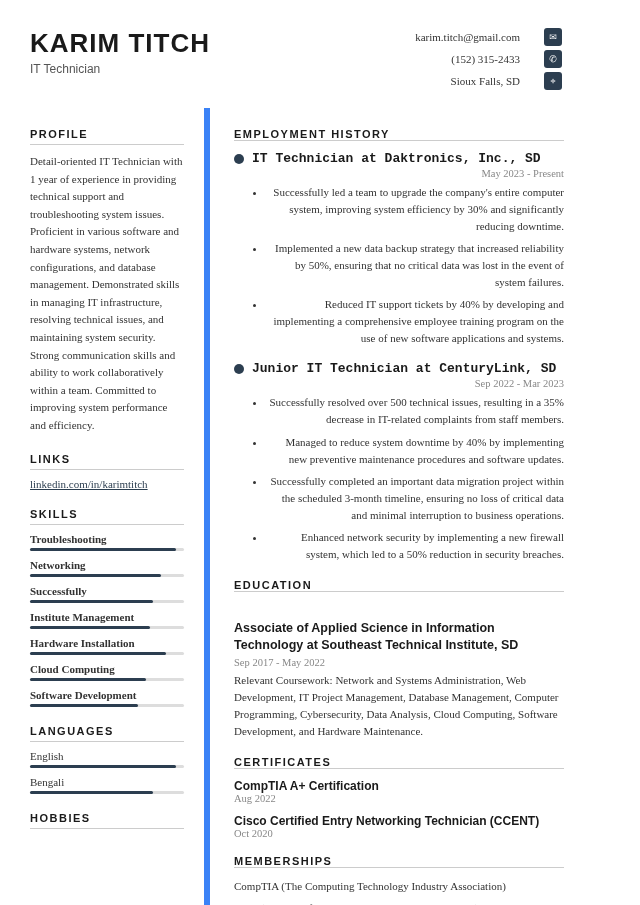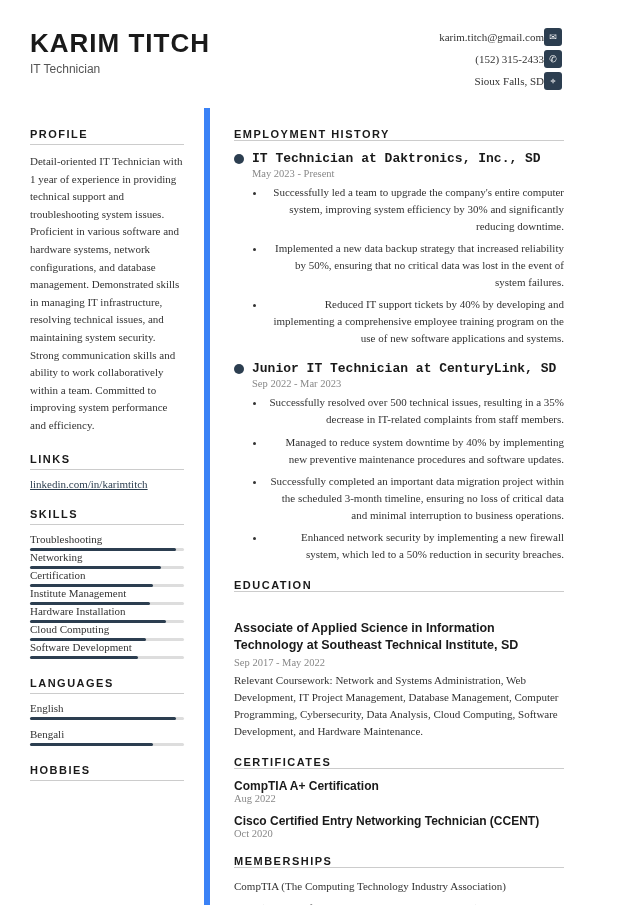--- a/index.html
+++ b/index.html
@@ -41,21 +41,21 @@
     }
     .header-right {
       display: flex;
       flex-direction: column;
       align-items: flex-end;
       gap: 4px;
     }
     .contact-item {
       display: flex;
       align-items: center;
-      gap: 0;
+      gap: 24px;
       font-size: 11px;
       color: #333;
     }
     .contact-icon {
       width: 18px;
       height: 18px;
       background: #2c3e50;
       border-radius: 3px;
       display: flex;
       align-items: center;
@@ -104,21 +104,22 @@
     
     .link-item {
       font-size: 11px;
       color: #2c3e50;
       text-decoration: underline;
       margin-top: 6px;
       display: block;
     }
     
     .skill-item {
-      margin-bottom: 0;
+      margin-bottom: 8px;
+      font-weight: bold;
     }
     .skill-label {
       font-size: 11px;
       color: #333;
       margin-bottom: 3px;
     }
     .skill-bar-bg {
       width: 100%;
       height: 3px;
       background: #ddd;
@@ -169,20 +170,21 @@
       border-radius: 50%;
       display: inline-block;
       flex-shrink: 0;
     }
     .emp-date {
       font-size: 10.5px;
       color: #888;
       margin-left: 18px;
       margin-top: 2px;
       margin-bottom: 5px;
+      text-align: right;
     }
     .emp-bullets {
       margin-left: 18px;
       list-style: disc;
       padding-left: 14px;
       text-align: right;
     }
     .emp-bullets li {
       font-size: 11px;
       line-height: 1.55;
@@ -286,21 +288,21 @@
       <div class="skill-bar-fill" style="width:95%"></div>
     </div>
   </div>
           <div class="skill-item">
     <div class="skill-label">Networking</div>
     <div class="skill-bar-bg">
       <div class="skill-bar-fill" style="width:85%"></div>
     </div>
   </div>
           <div class="skill-item">
-    <div class="skill-label">Certification</div>
+    <div class="skill-label">Successfully</div>
     <div class="skill-bar-bg">
       <div class="skill-bar-fill" style="width:80%"></div>
     </div>
   </div>
           <div class="skill-item">
     <div class="skill-label">Institute Management</div>
     <div class="skill-bar-bg">
       <div class="skill-bar-fill" style="width:78%"></div>
     </div>
   </div>

